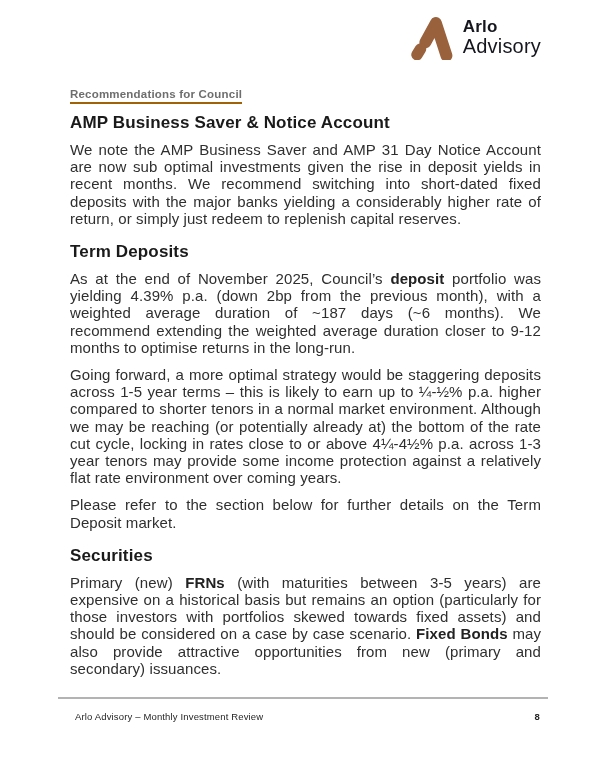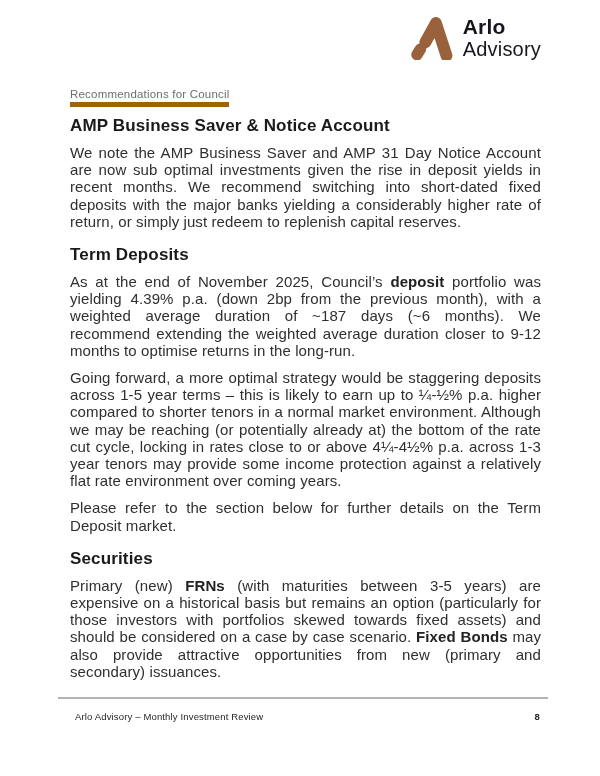--- a/index.html
+++ b/index.html
@@ -17,32 +17,32 @@
     position: relative;
   }
   
   .logo-block {
     position: absolute;
     top: 16px; right: 59px;
     display: flex; align-items: center; gap: 9px;
   }
   .logo-mark { width: 45px; height: 44px; display: block; }
   .logo-text { display: flex; flex-direction: column; line-height: 1.08; }
-  .logo-name  { font-size: 21px; font-weight: bold; color: #16161f; letter-spacing: .2px; }
+  .logo-name  { font-size: 17px; font-weight: bold; color: #16161f; letter-spacing: .2px; }
   .logo-sub   { font-size: 20px; font-weight: normal; color: #16161f; letter-spacing: .2px; }
   
   .content {
     position: absolute;
     top: 84px; left: 70px; right: 59px;
   }
   .overline {
     display: inline-block;
-    font-size: 11.5px; font-weight: normal;
+    font-size: 11.5px; font-weight: bold;
     color: #6e6e6e;
-    border-bottom: 5px solid #a16207;
+    border-bottom: 2px solid #a16207;
     padding-bottom: 2px;
     letter-spacing: .2px;
     margin-bottom: 9px;
   }
   h1.sec, h2.sec {
     font-size: 17px; font-weight: bold; color: #1a1a1a;
     letter-spacing: .15px;
     margin-bottom: 8px;
   }
   h2.sec { margin-top: 15px; }

